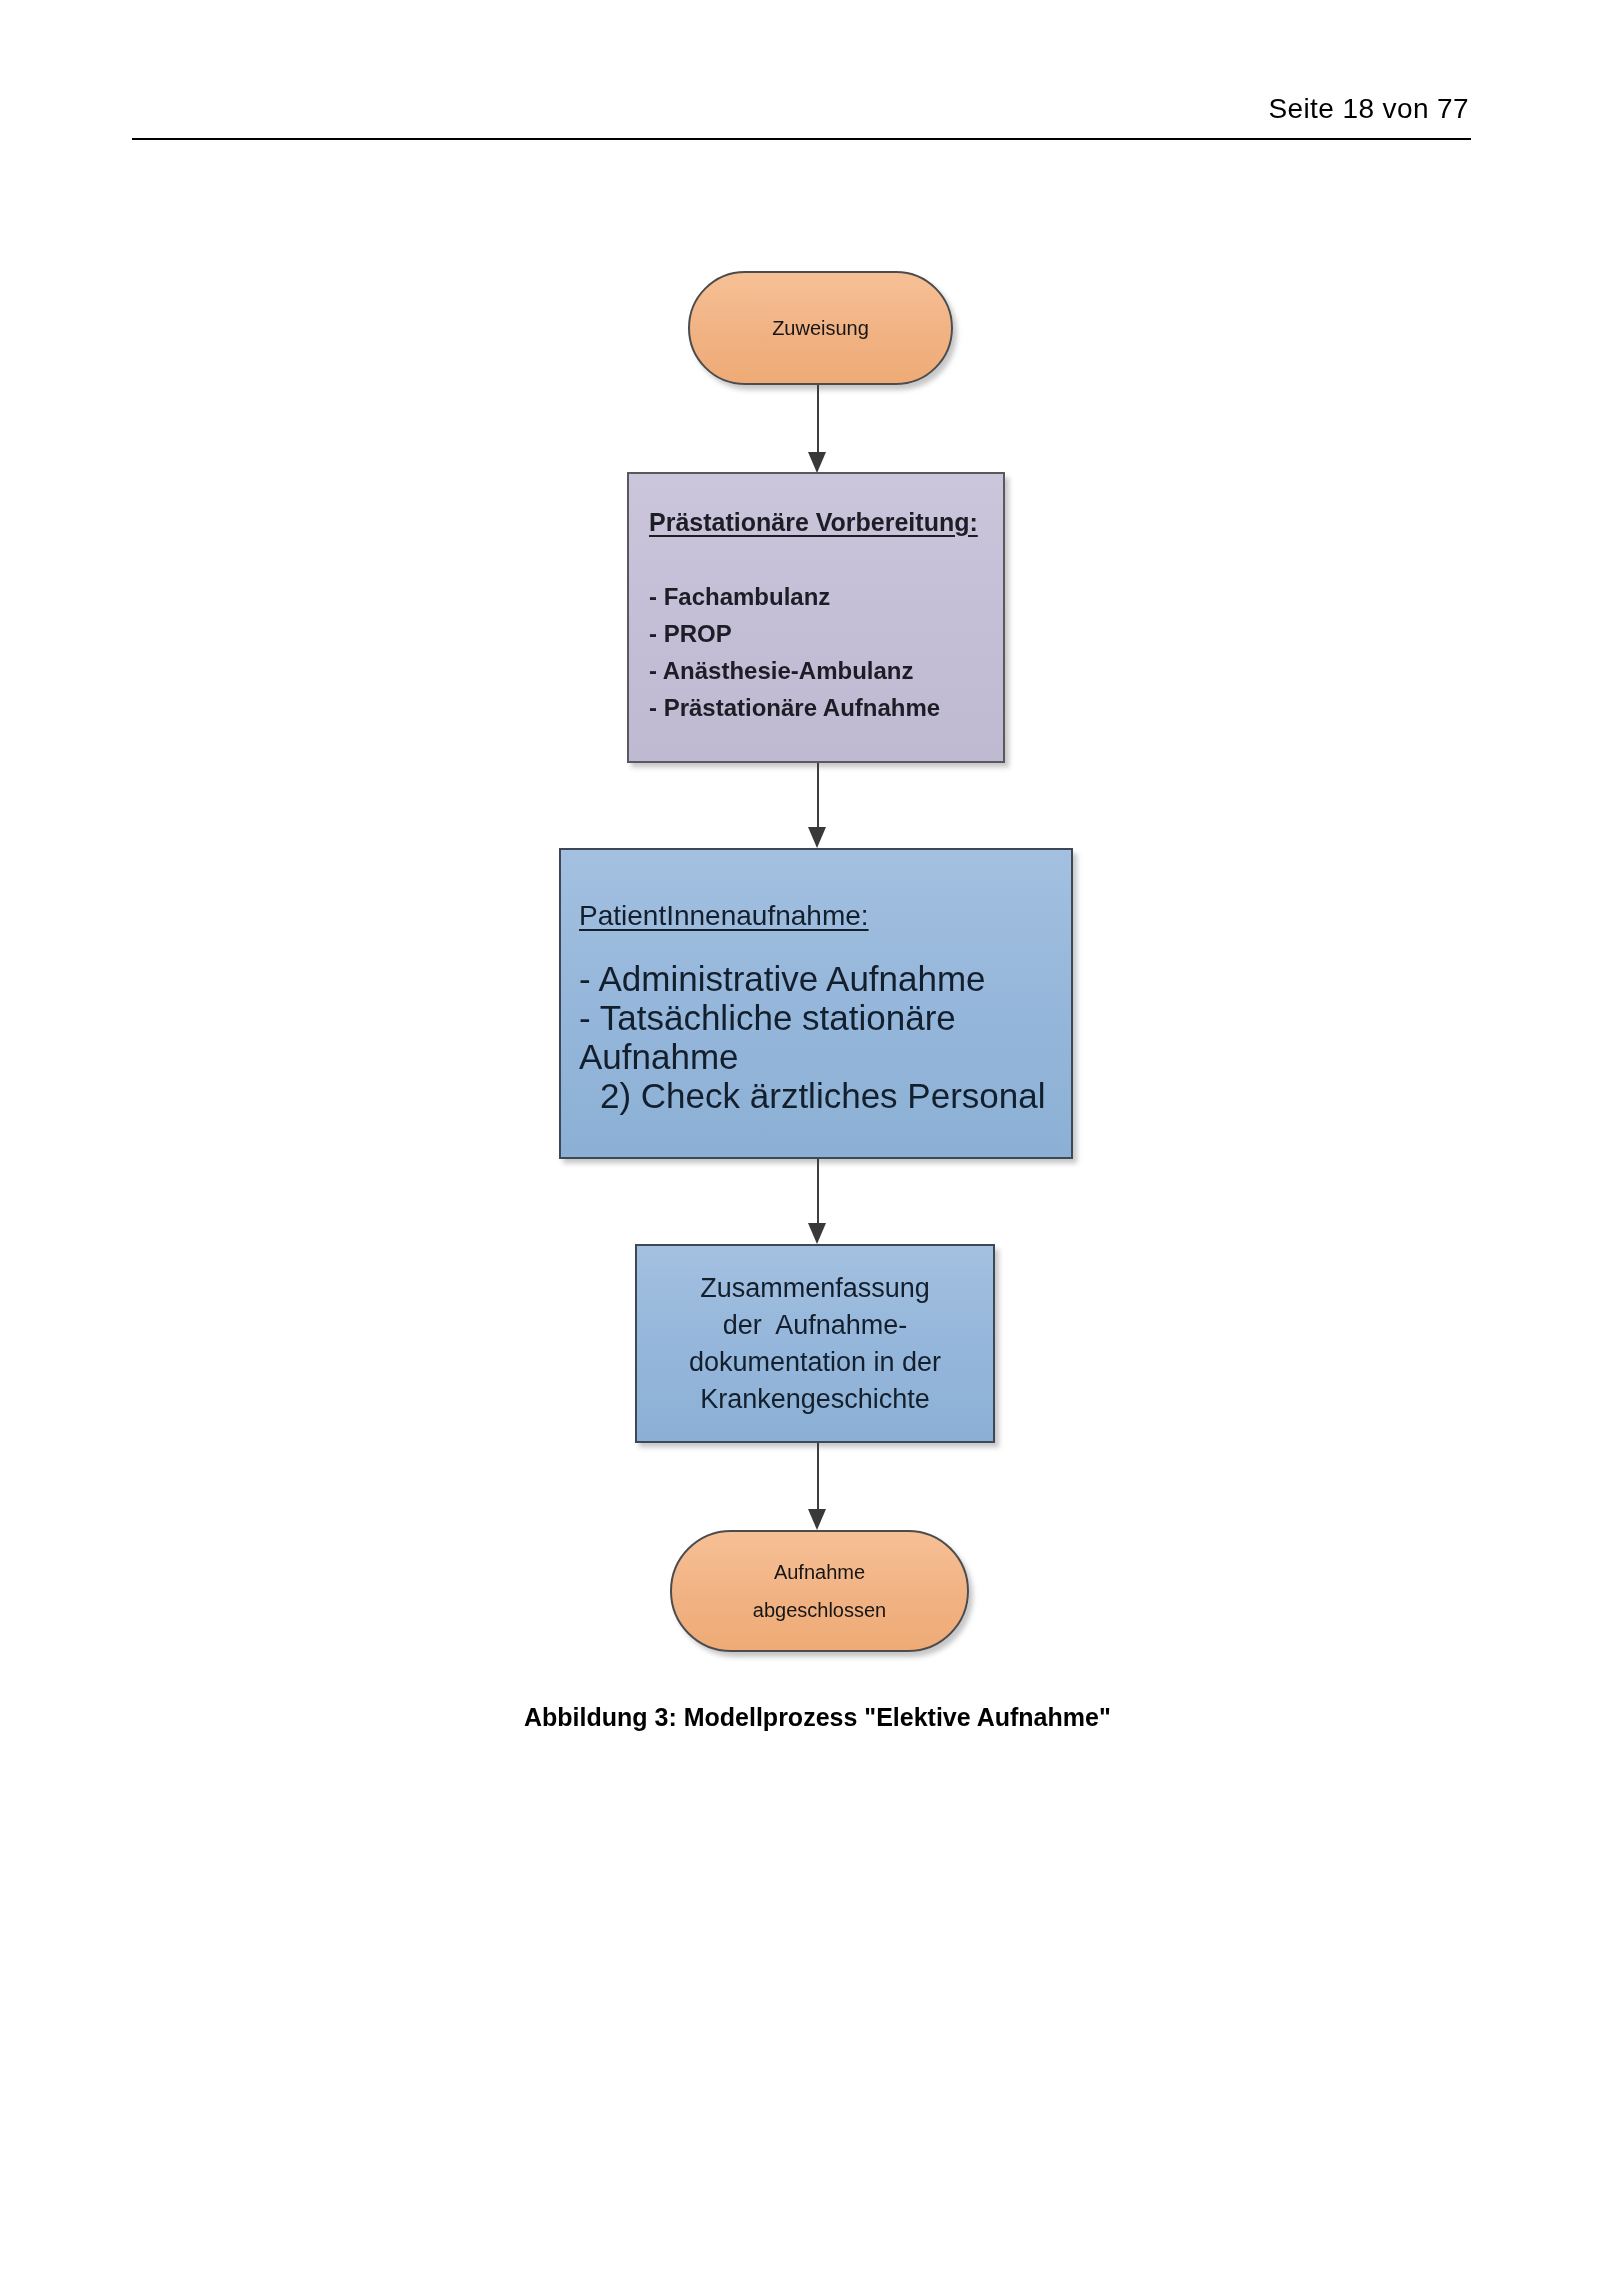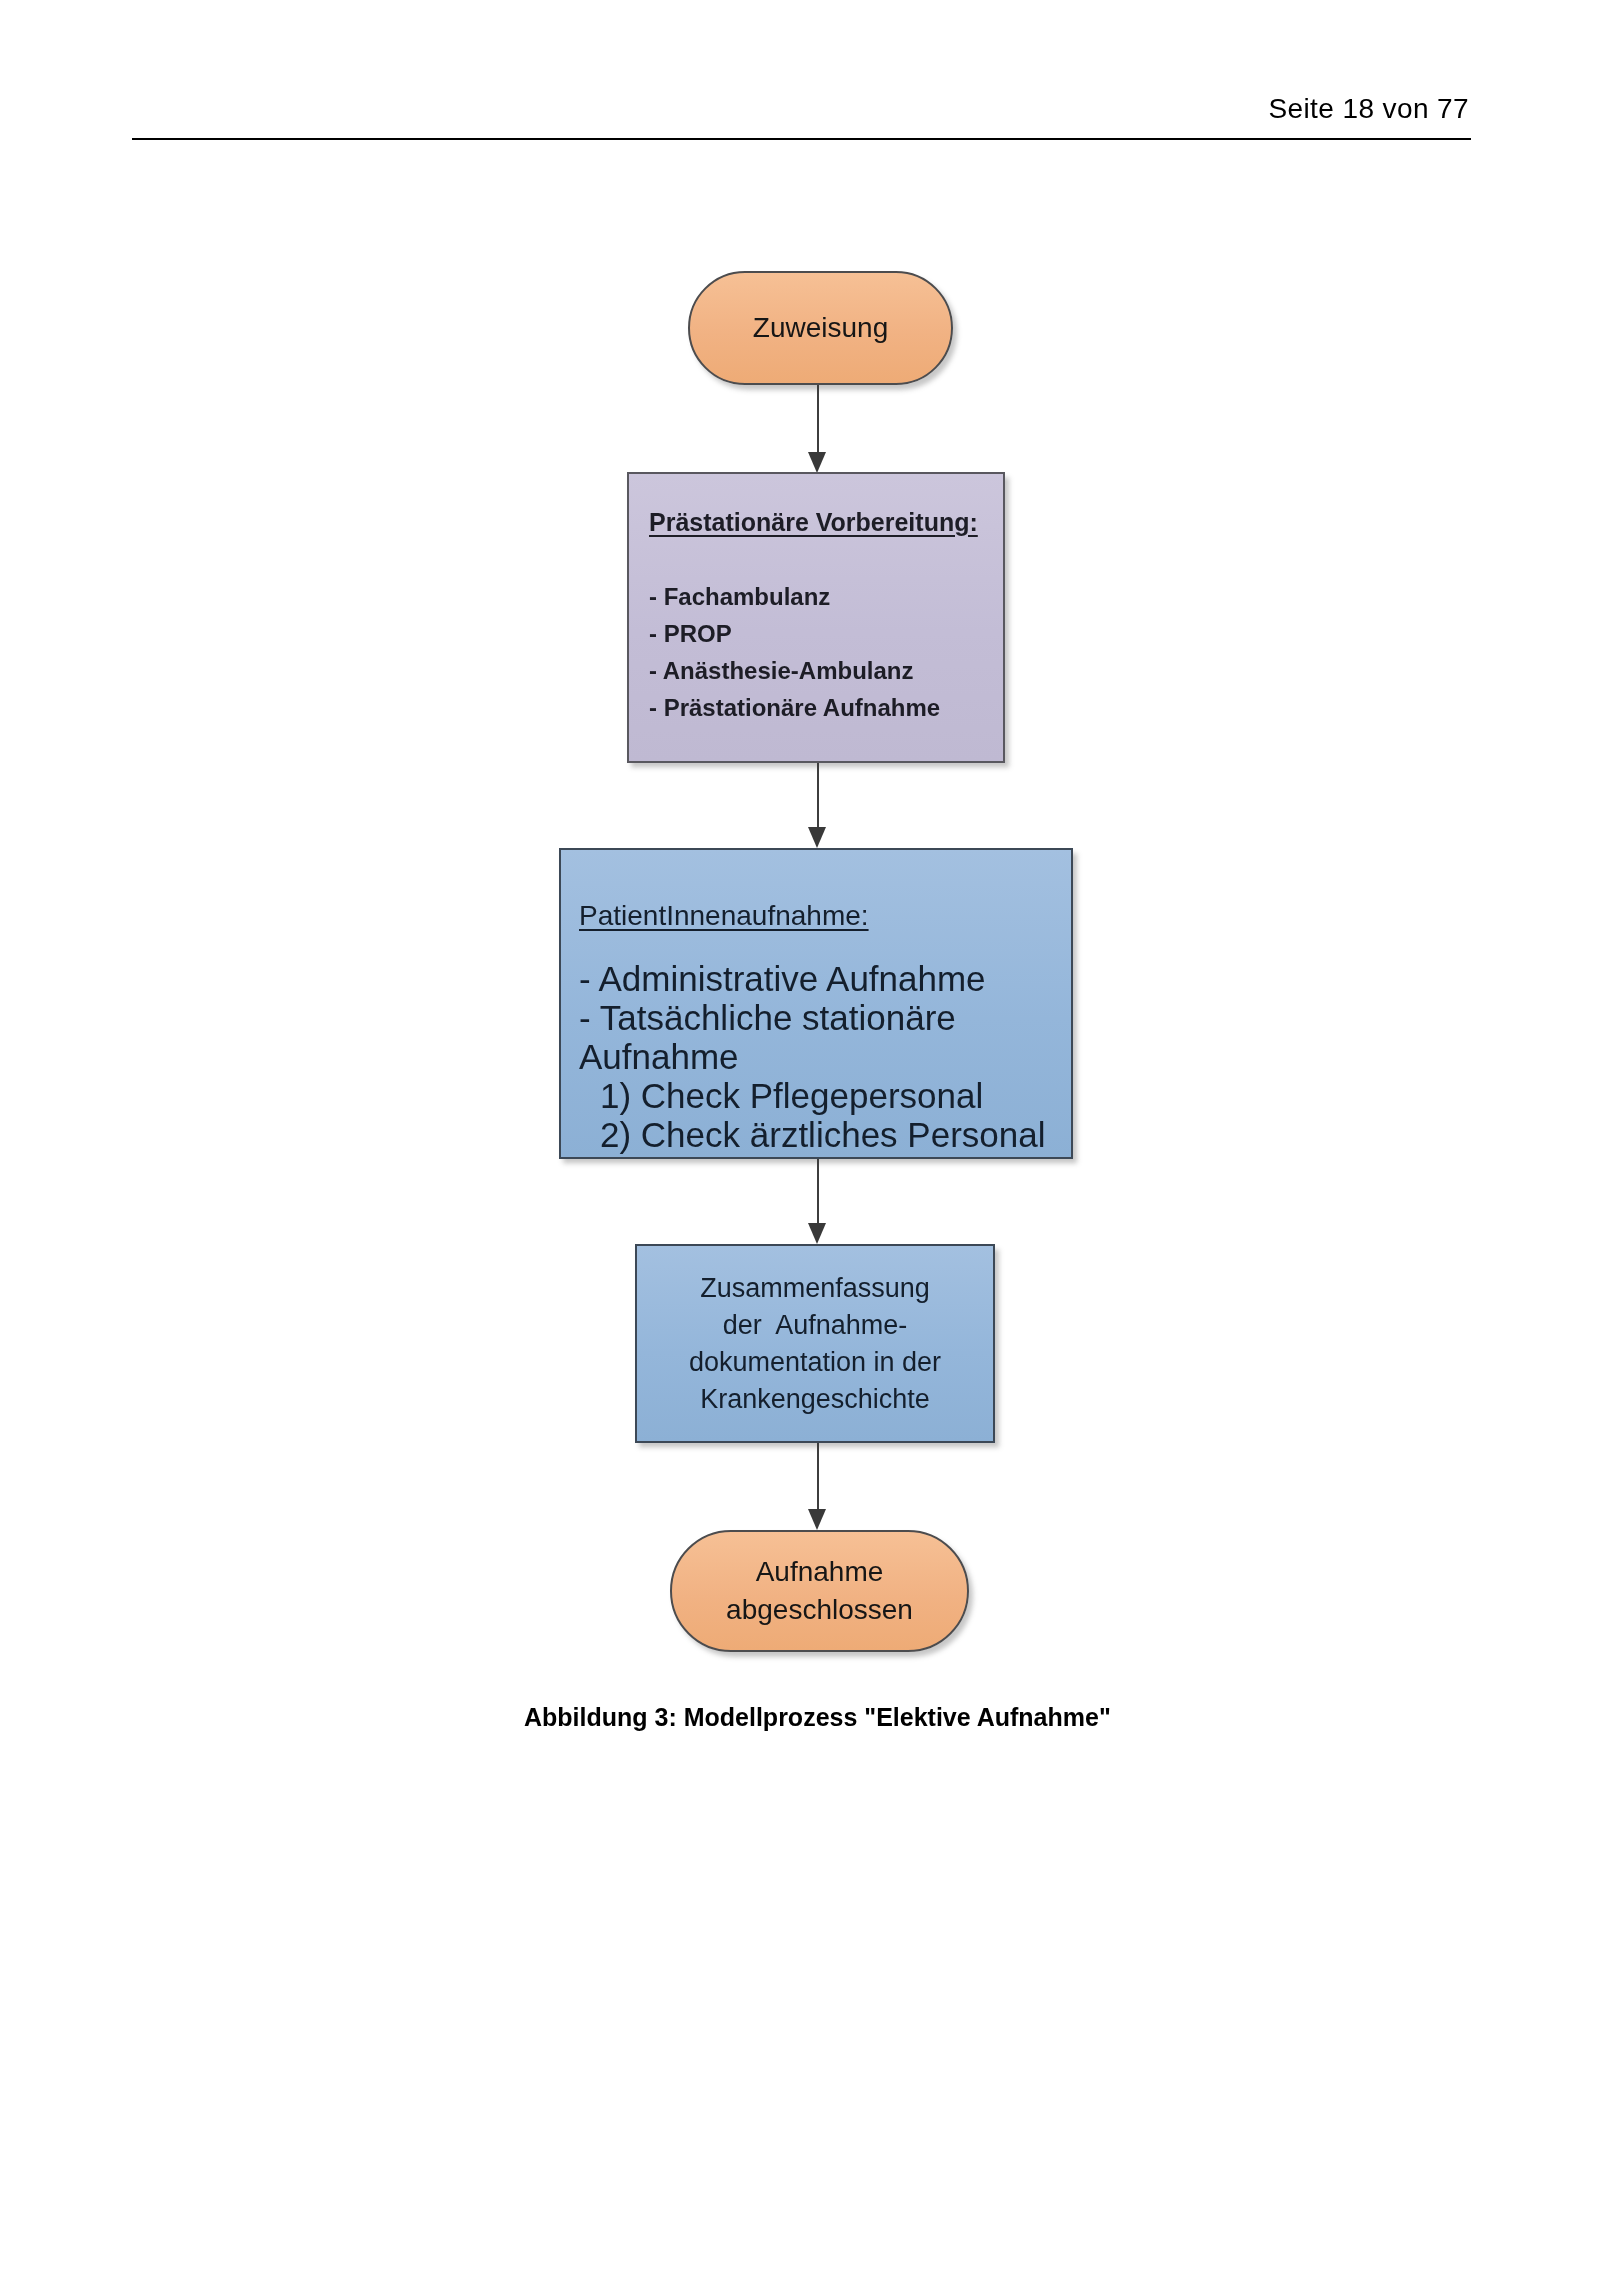--- a/index.html
+++ b/index.html
@@ -40,21 +40,21 @@
     position: absolute;
     box-sizing: border-box;
     border: 2.4px solid #4C4C4E;
     border-radius: 69px;
     background: linear-gradient(180deg, #F6C095 0%, #F1B283 55%, #EEAB76 100%);
     box-shadow: 4px 4.9px 4.9px rgba(130,130,130,0.45);
     display: flex;
     align-items: center;
     justify-content: center;
     text-align: center;
-    font-size: 28px;
+    font-size: 20px;
     line-height: 38px;
     color: #161616;
   }
   .stadium.start { left: 688px; top: 271px; width: 265px; height: 114px; }
   .stadium.end   { left: 670px; top: 1530px; width: 299px; height: 122px; }
 
   .box {
     position: absolute;
     box-sizing: border-box;
     box-shadow: 4px 4.9px 4.9px rgba(130,130,130,0.45);
@@ -166,21 +166,20 @@
     <div class="connector c2">
       <div class="line"></div>
       <div class="head"></div>
     </div>
 
     <div class="box blue1">
       <div class="box-title">PatientInnenaufnahme:</div>
       <div class="box-list">
         <div class="box-line">- Administrative Aufnahme</div>
         <div class="box-line">- Tatsächliche stationäre Aufnahme</div>
-        <div class="box-line indent">1) Check Pflegepersonal</div>
         <div class="box-line indent">2) Check ärztliches Personal</div>
       </div>
     </div>
 
     <div class="connector c3">
       <div class="line"></div>
       <div class="head"></div>
     </div>
 
     <div class="box blue2">

